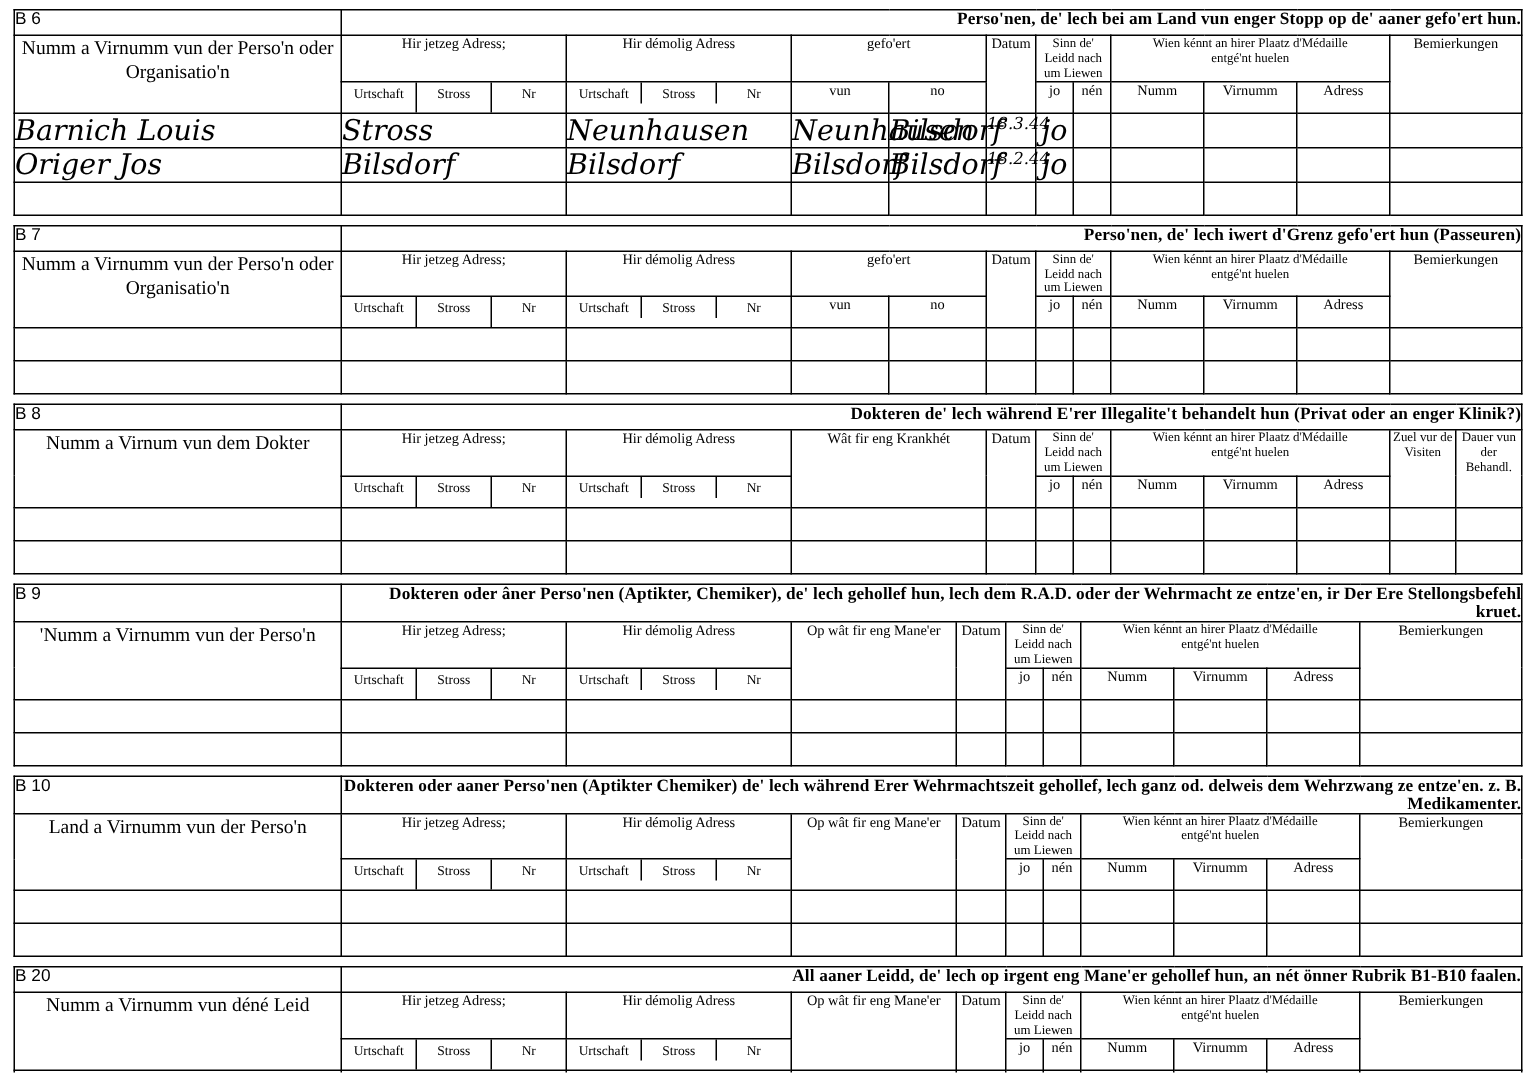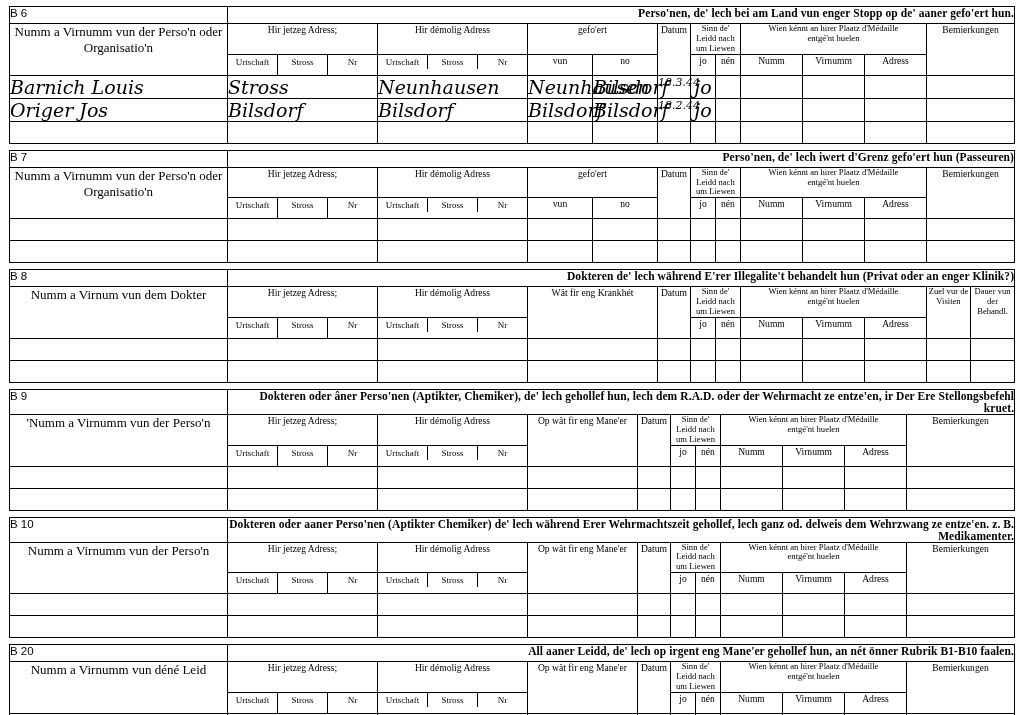--- a/index.html
+++ b/index.html
@@ -416,21 +416,21 @@
         <col style="width:62px">
         <col style="width:62px">
       <col style="width:108px">
     </colgroup>
     <tbody>
         <tr class="sechead">
       <td class="sec-label">B 10</td>
       <td colspan="10" class="sec-title">Dokteren oder aaner Perso'nen (Aptikter Chemiker) de' lech während Erer Wehrmachtszeit gehollef, lech ganz od. delweis dem Wehrzwang ze entze'en. z. B. Medikamenter.</td>
     </tr>
     <tr>
-      <td rowspan="2" class="lbl-name">Numm a Virnumm vun der Perso'n</td>
+      <td rowspan="2" class="lbl-name">Land a Virnumm vun der Perso'n</td>
       <td class="hdr-top">Hir jetzeg Adress;</td>
       <td class="hdr-top">Hir démolig Adress</td>
       <td rowspan="2" class="hdr-cell vmid">Op wât fir eng Mane'er</td>
       <td rowspan="2" class="hdr-cell vmid">Datum</td>
       <td colspan="2" class="hdr-cell small cellpad">
         <span>Sinn de'</span><br>
         <span>Leidd  nach</span><br>
         <span>um Liewen</span>
       </td>
       <td colspan="3" class="hdr-cell small cellpad">

